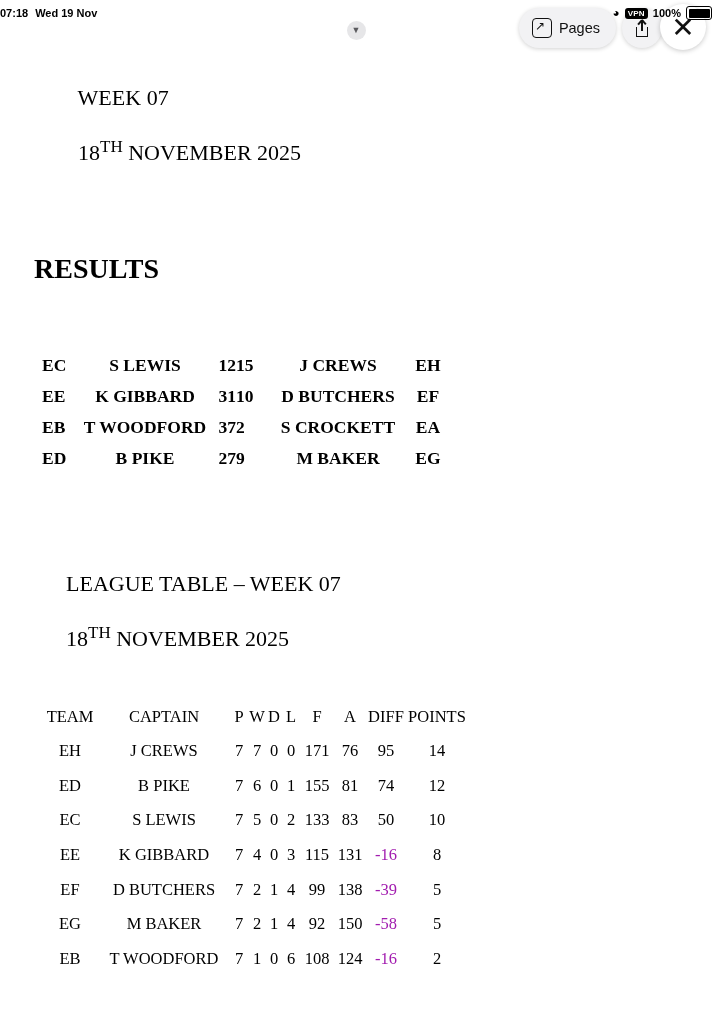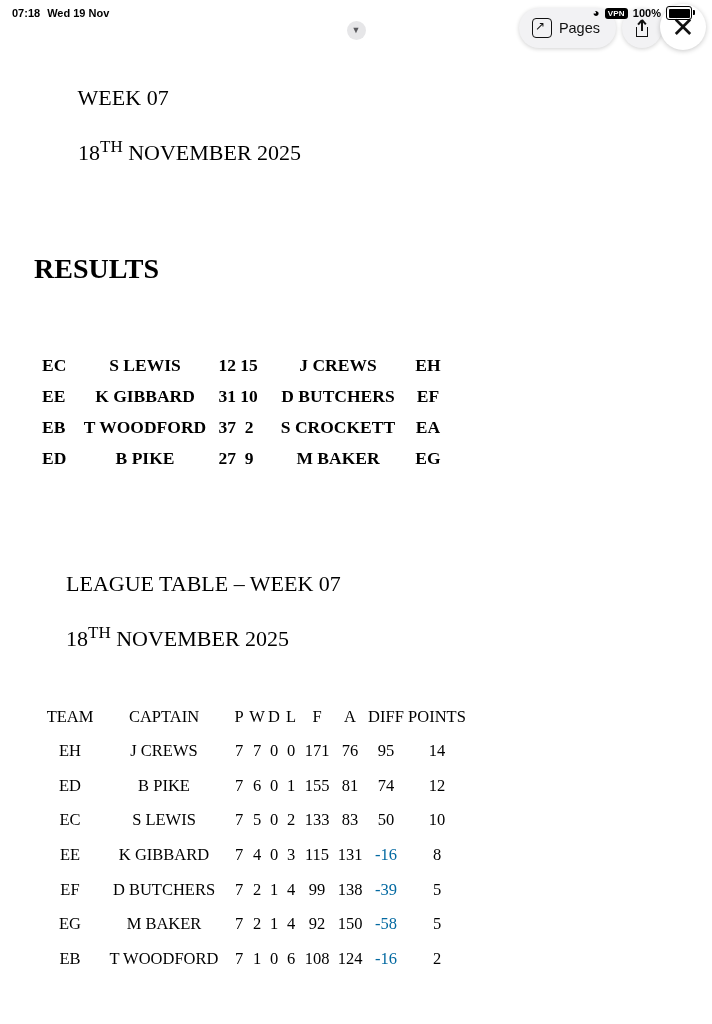--- a/index.html
+++ b/index.html
@@ -12,26 +12,26 @@
     height: 1024px;
     position: relative;
     overflow: hidden;
     font-family: "Liberation Serif", serif;
     color: #000000;
   }
 
   
   .statusbar {
     position: absolute;
-    top: 0; left: 0; right: 8px;
+    top: 0; left: 0; right: 0;
     height: 26px;
     display: flex;
     align-items: center;
     justify-content: space-between;
-    padding: 0 12px;
+    padding: 0 0;
     box-sizing: border-box;
     font-family: "Liberation Sans", sans-serif;
     font-size: 11px;
     font-weight: bold;
     color: #000;
     z-index: 40;
   }
   .sb-left { display: flex; align-items: center; gap: 7px; }
   .sb-right { display: flex; align-items: center; gap: 5px; }
   .wifi-glyph { font-size: 12px; line-height: 1; }
@@ -214,21 +214,21 @@
     font-weight: bold;
   }
   .res-row {
     display: flex;
     align-items: baseline;
     height: 31px;
   }
   .res-row .home-code  { width: 38px; }
   .res-row .home-name  { width: 130px; text-align: center; }
   .res-row .hs         { width: 26px; text-align: right; }
-  .res-row .as         { width: 26px; text-align: center; padding-right: 6px;}
+  .res-row .as         { width: 26px; text-align: left; padding-right: 6px;}
   .res-row .away-name  { width: 140px; text-align: center; }
   .res-row .away-code  { width: 40px; text-align: center; }
 
   
   .lt-head {
     font-size: 22px;
     margin: 66px 0 0 44px;
     white-space: pre;
   }
 
@@ -245,21 +245,21 @@
   .c-team    { width: 56px; text-align: center; }
   .c-capt    { width: 132px; text-align: center; }
   .c-p       { width: 18px; text-align: center; }
   .c-w       { width: 18px; text-align: center; }
   .c-d       { width: 16px; text-align: center; }
   .c-l       { width: 18px; text-align: center; }
   .c-f       { width: 34px; text-align: center; }
   .c-a       { width: 32px; text-align: center; }
   .c-diff    { width: 40px; text-align: center; }
   .c-points  { width: 62px; text-align: center; }
-  .neg { color: #0369a1; }
+  .neg { color: #a21caf; }
 
   
   .bottom-bar {
     position: absolute;
     bottom: 0; left: 0; right: 0;
     height: 24px;
     background: #fff;
     z-index: 20;
   }
   .cursor-arrow {

